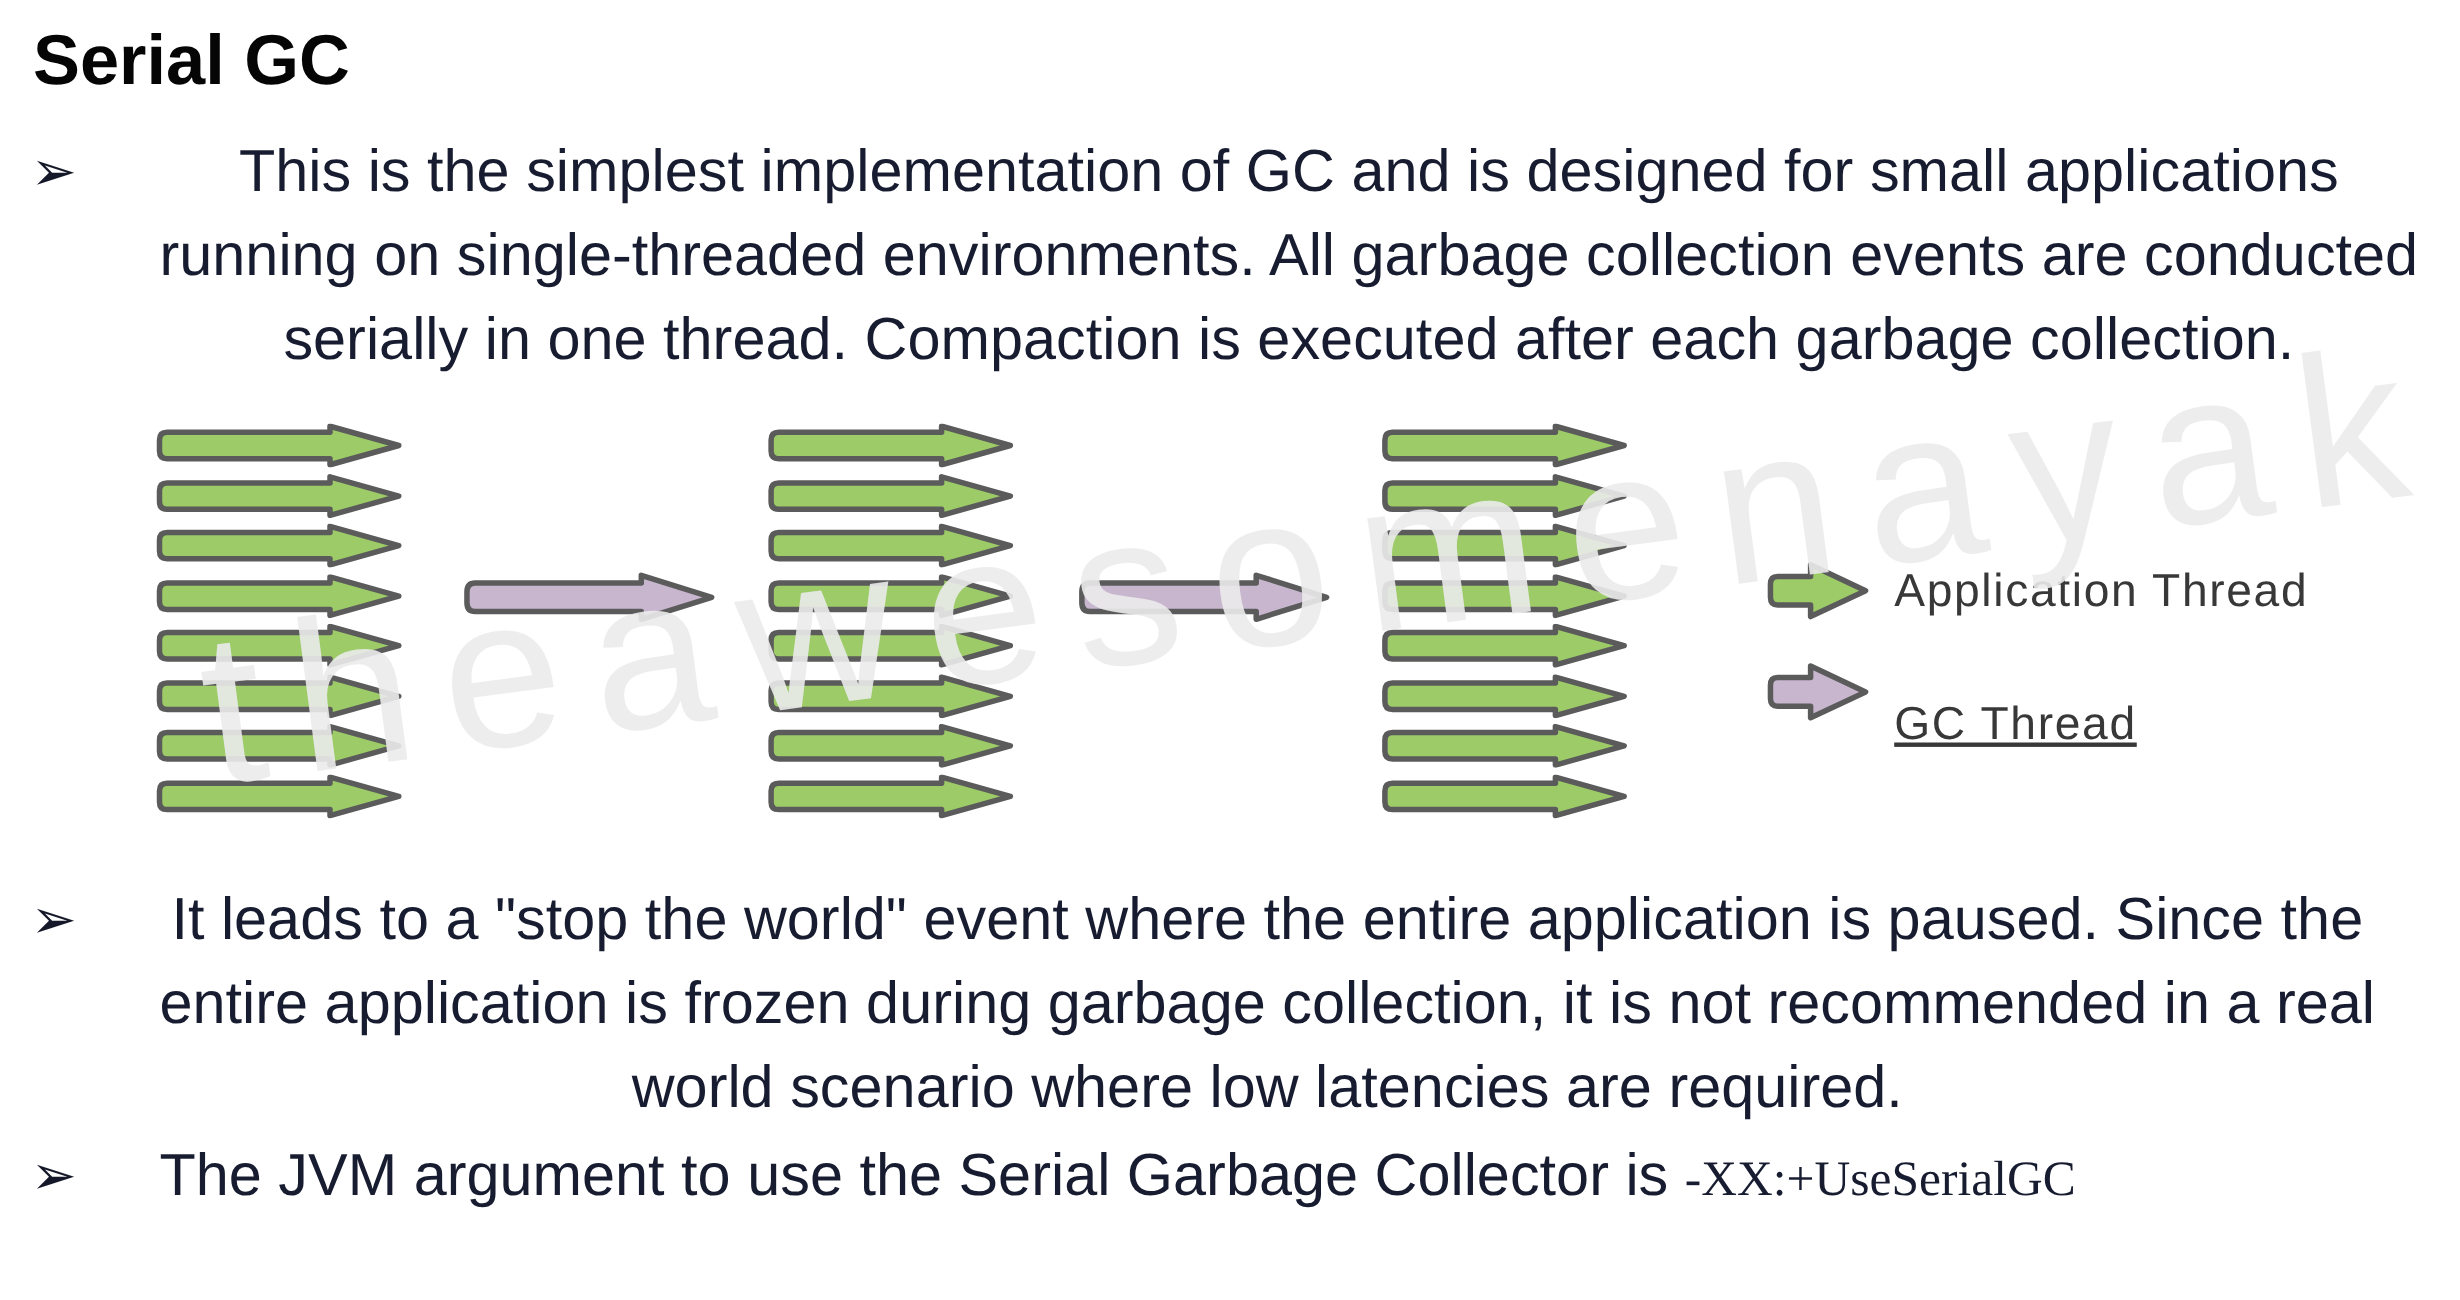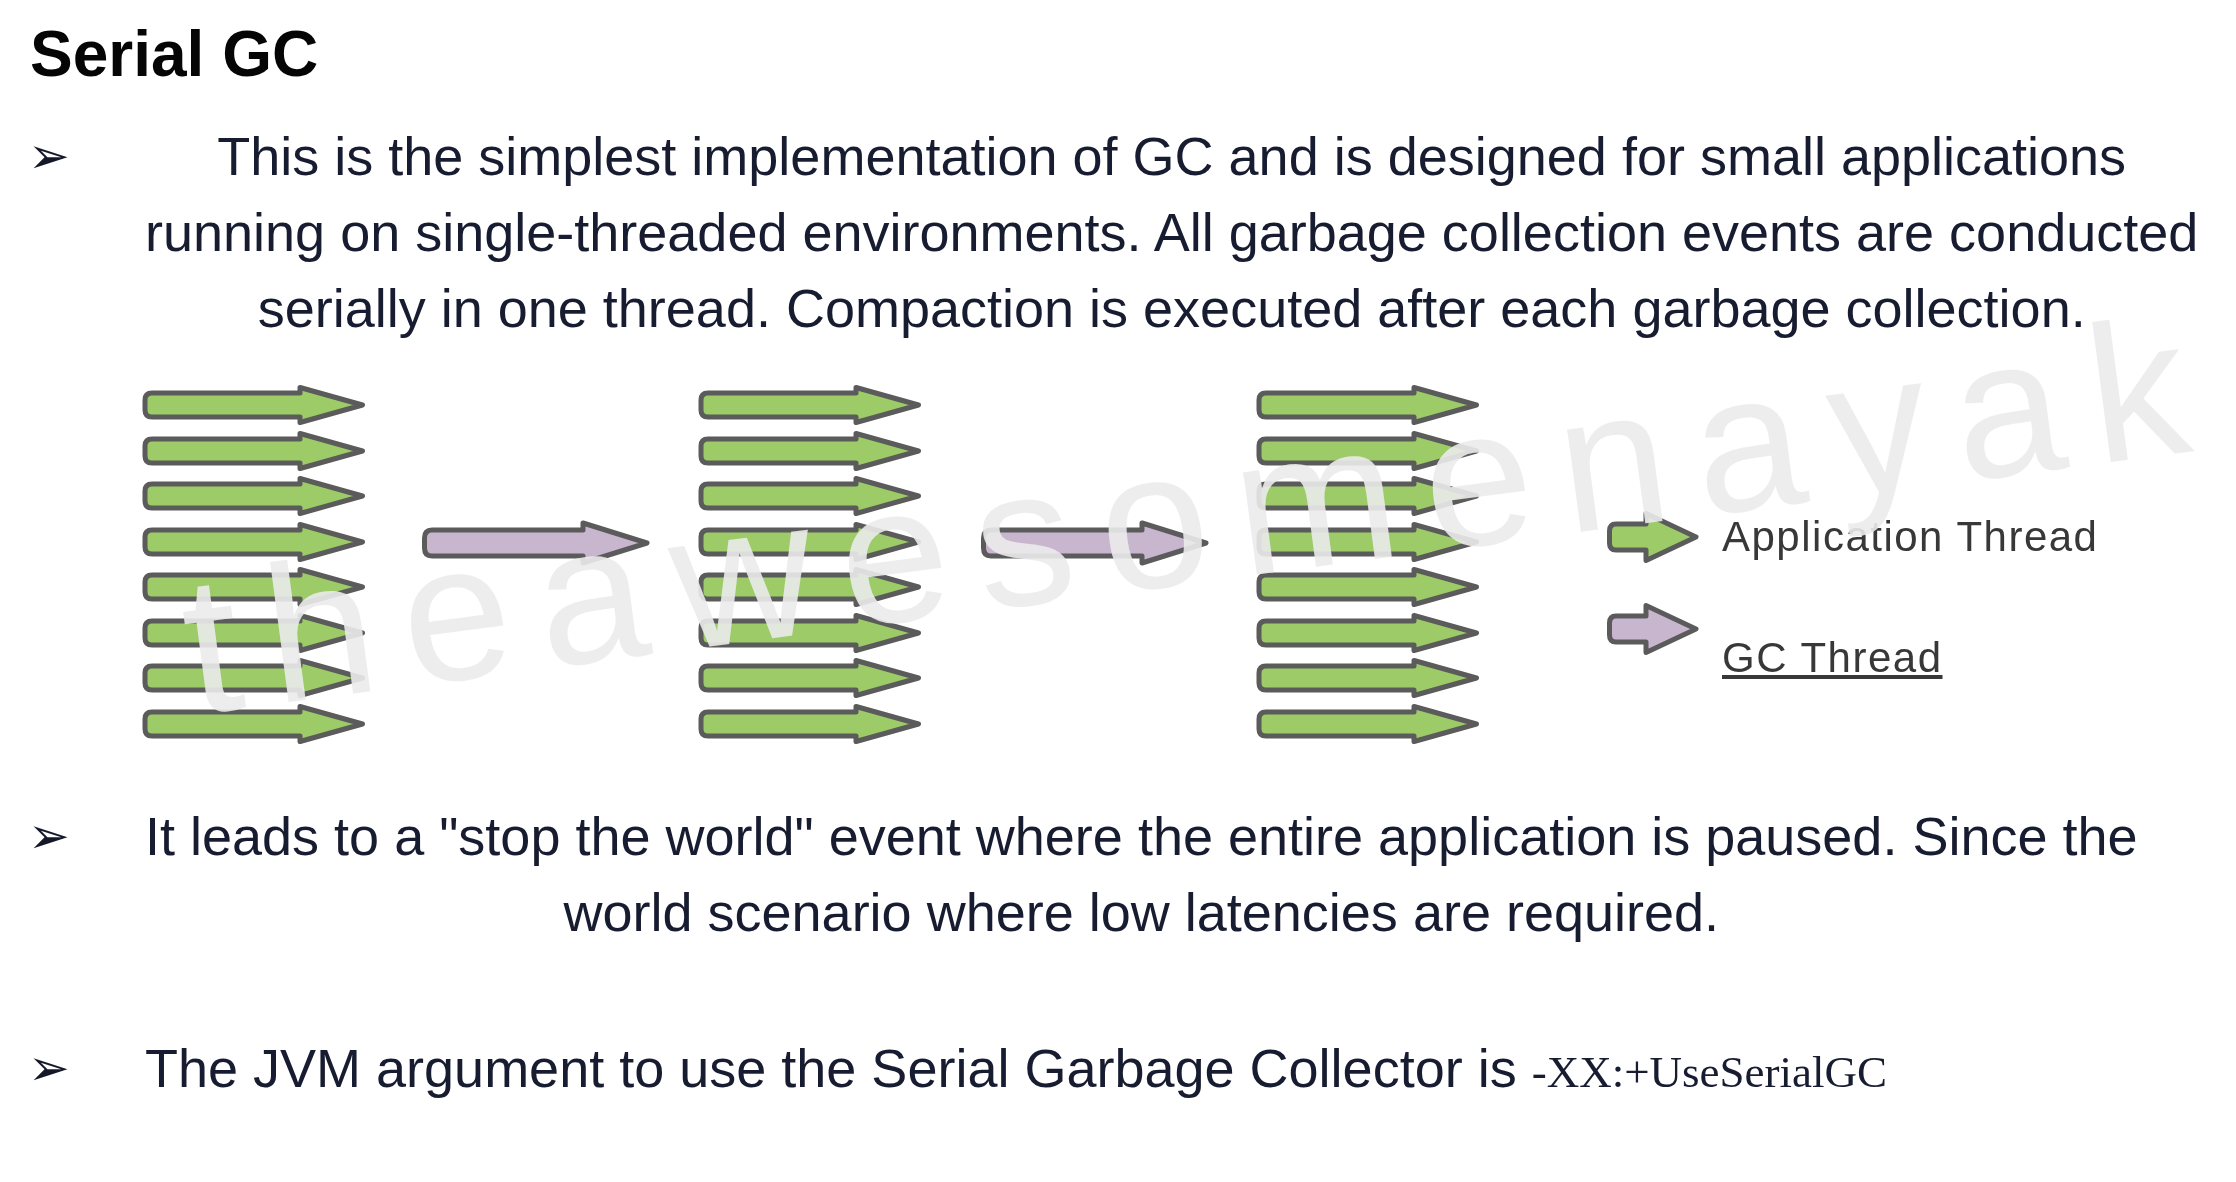--- a/index.html
+++ b/index.html
@@ -178,20 +178,21 @@
   </svg>
   <span class="legend-label legend-label-gc">GC Thread</span>
 </div>
 
 <div class="watermark">theawesomenayak</div>
 
 <div class="bullet bullet-2">
   <span class="bullet-marker">➢</span>
   <div class="bullet-lines">
     <div class="bullet-line">It leads to a "stop the world" event where the entire application is paused. Since the</div>
+    <div class="bullet-line">entire application is frozen during garbage collection, it is not recommended in a real</div>
     <div class="bullet-line">world scenario where low latencies are required.</div>
   </div>
 </div>
 
 <div class="bullet bullet-3">
   <span class="bullet-marker">➢</span>
   <div class="bullet-lines">
     <div class="bullet-line"><span>The JVM argument to use the Serial Garbage Collector is </span><span class="code">-XX:+UseSerialGC</span></div>
   </div>
 </div>

